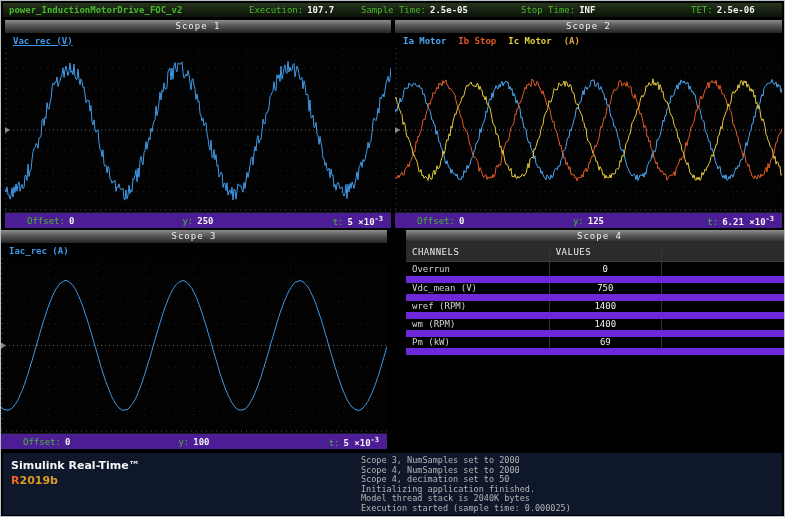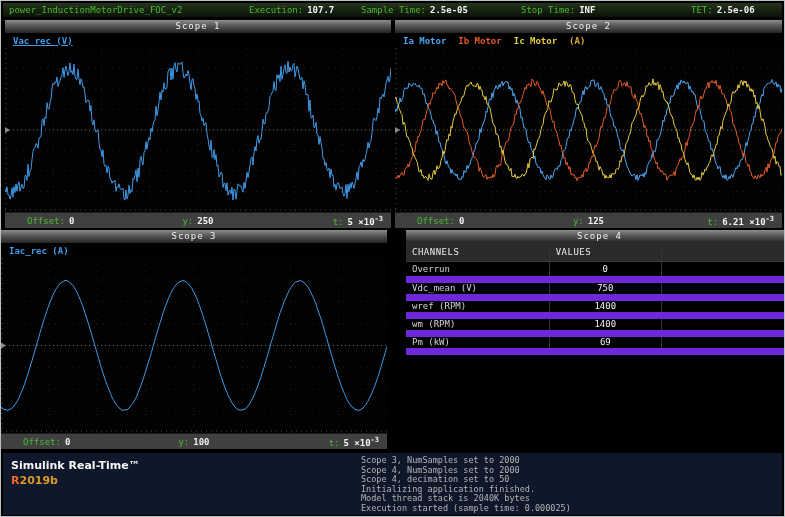--- a/index.html
+++ b/index.html
@@ -10,41 +10,41 @@
     font-family:"DejaVu Sans Mono", monospace;
   }
   
   .topbar {
     position:absolute; left:2px; top:2px; width:779px; height:14px;
     background:linear-gradient(180deg,#26341e 0%,#16210f 55%,#0b120a 100%);
   }
   .topbar .item { position:absolute; top:2px; font-size:9px; white-space:nowrap; }
   .lbl { color:#49b830; margin-right:4px;margin-top:21px; }
   .val { color:#f2f2f2; font-weight:bold; }
-  .model { color:#49b830; font-weight:normal; }
+  .model { color:#49b830; font-weight:bold; }
   
   .scope { position:absolute; background:#000; display:flex; flex-direction:column; }
   #scope1 { left:4px;   top:19px;  width:386px; height:208px; }
   #scope2 { left:394px; top:19px;  width:387px; height:208px; }
   #scope3 { left:0;   top:229px; width:386px; height:219px; }
   #scope4 { left:405px; top:229px; width:387px; height:219px; }
   .scope-title {
     height:13px; flex:0 0 13px;
     background:linear-gradient(180deg,#8d8d8d 0%,#565656 45%,#242424 100%);
     color:#f0f0f0; font-size:9px; line-height:13px; text-align:center; letter-spacing:1px;
   }
   .sig-row {
     height:15px; flex:0 0 15px; display:flex; gap:12px; align-items:center;
     padding-left:8px; font-size:9px; font-weight:bold; background:#000;
   }
   .plot { position:relative; flex:1 1 auto; overflow:hidden; background:#020202; }
   .plot svg { position:absolute; left:0; top:0; }
   .status-row {
     height:16px; flex:0 0 16px; display:grid; grid-template-columns:1fr auto 1fr;
-    align-items:center; font-size:9px; background:#404040; border-top:1px solid #1c1c1c;
+    align-items:center; font-size:9px; background:#4c1d95; border-top:1px solid #1c1c1c;
   }
   .status-left { padding-left:22px; }
   .status-right { text-align:right; padding-right:8px; }
   sup { font-size:7px; }
   
   .table4 { width:100%; border-collapse:collapse; font-size:9px; table-layout:fixed; }
   .table4 th { height:18px; padding:0 6px; text-align:left; font-weight:normal;
     background:#2b2b2b; color:#ececec; letter-spacing:0.5px; border-bottom:1px solid #3c3c3c;margin-left:15px; }
   .table4 td { height:18px; padding:0 6px; color:#d2d2d2; border-bottom:7px solid #6d28d9; }
   .col-ch  { width:37%; }
@@ -119,21 +119,21 @@
       <span class="status-right">
         <span class="lbl">t:</span><span class="val"><span>5 ×10</span><sup>-3</sup></span>
       </span>
     </div>
   </section>
 
   <section class="scope" id="scope2">
     <div class="scope-title">Scope 2</div>
     <div class="sig-row">
         <span style="color: rgb(74, 164, 240);">Ia Motor</span>
-        <span style="color: rgb(224, 90, 40);">Ib Motor</span>
+        <span style="color: rgb(224, 90, 40);">Ib Stop</span>
         <span style="color: rgb(226, 202, 60);">Ic Motor</span>
         <span style="color: rgb(223, 164, 53);">(A)</span>
       </div>
     <div class="plot">
         <svg width="387" height="164">
           <line x1="48.375" y1="0" x2="48.375" y2="164" stroke="#1e1e1e" stroke-width="1" stroke-dasharray="1 5"></line>
           <line x1="0" y1="20.5" x2="387" y2="20.5" stroke="#1e1e1e" stroke-width="1" stroke-dasharray="1 5"></line>
           <line x1="96.75" y1="0" x2="96.75" y2="164" stroke="#1e1e1e" stroke-width="1" stroke-dasharray="1 5"></line>
           <line x1="0" y1="41" x2="387" y2="41" stroke="#1e1e1e" stroke-width="1" stroke-dasharray="1 5"></line>
           <line x1="145.125" y1="0" x2="145.125" y2="164" stroke="#1e1e1e" stroke-width="1" stroke-dasharray="1 5"></line>

